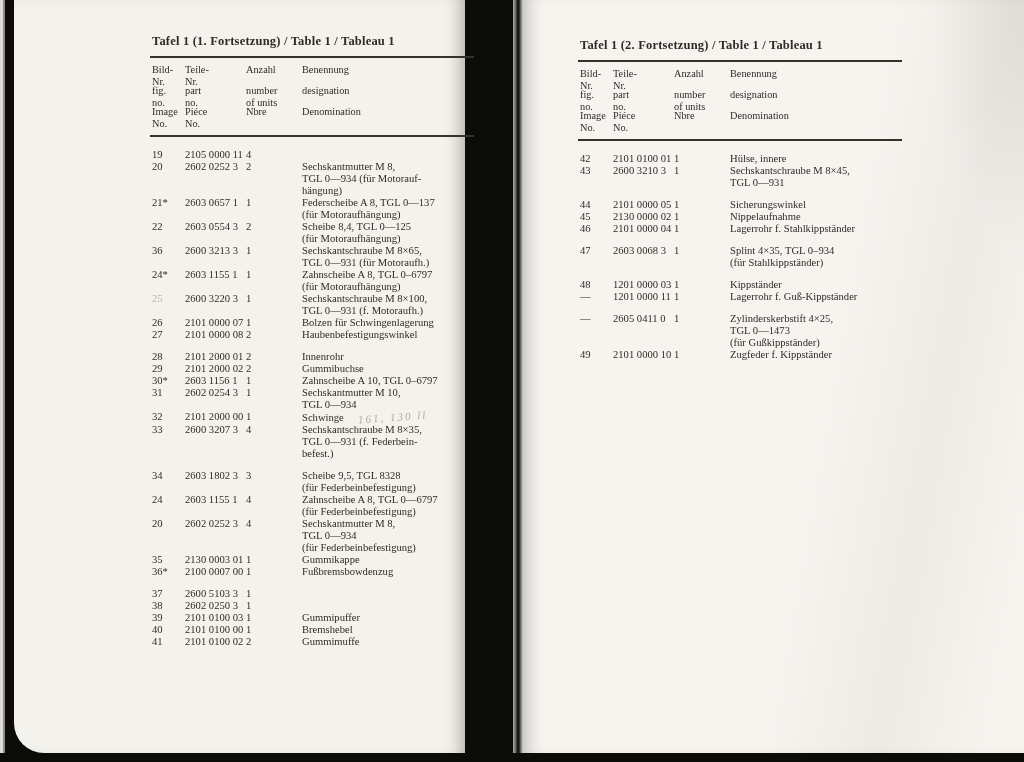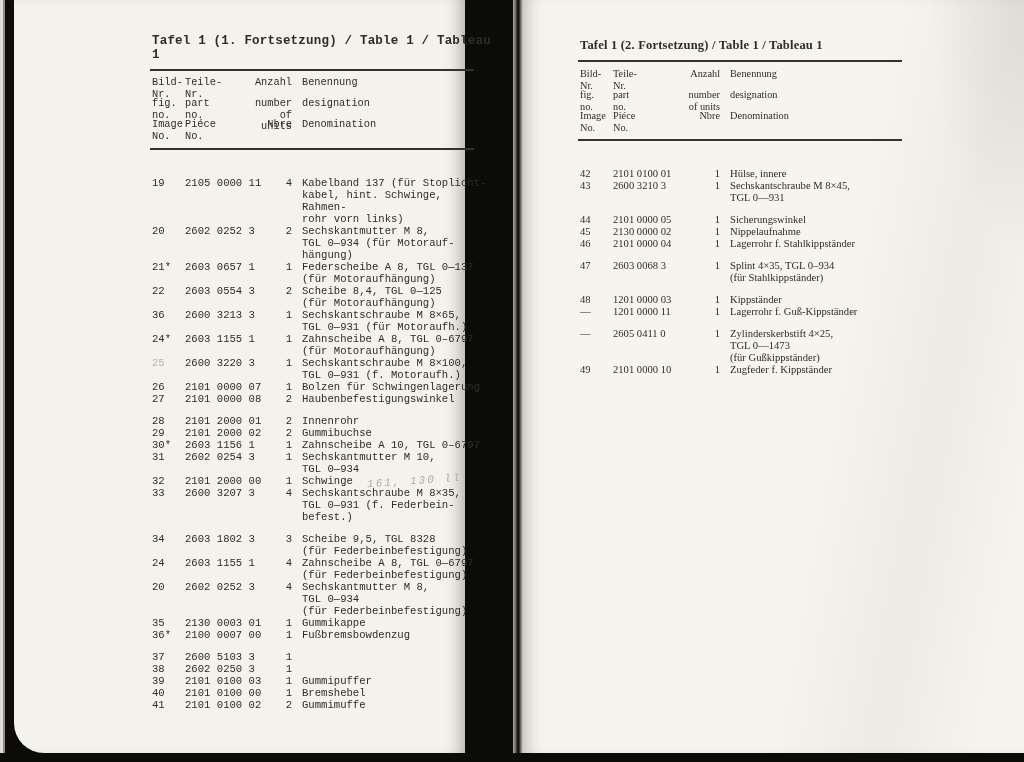--- a/index.html
+++ b/index.html
@@ -9,21 +9,20 @@
     font-family:"Liberation Serif","DejaVu Serif",serif;
   }
   .edge-white{position:absolute;left:0;top:0;width:3px;height:753px;background:#dfddd7;}
   .edge-gray{position:absolute;left:3px;top:0;width:2px;height:753px;background:#8f8d88;}
   .edge-black{position:absolute;left:5px;top:0;width:9px;height:753px;background:#0d0c0a;}
   .page{position:absolute;top:0;height:753px;}
   .page-left{
     left:14px;width:451px;background:#f4f2ec;
     border-bottom-left-radius:30px;
     box-shadow:inset -14px 0 16px -10px rgba(40,38,32,.35);
-    font-family:Liberation Mono, monospace;
   }
   .page-right{
     left:523px;width:544px;background:#f6f4ef;
     box-shadow:inset 14px 0 16px -10px rgba(40,38,32,.28);
     background-image:linear-gradient(100deg, rgba(0,0,0,0) 55%, rgba(60,58,50,.05) 72%, rgba(0,0,0,0) 88%);
   }
   .gutter{
     position:absolute;left:513px;top:0;width:10px;height:753px;
     background:linear-gradient(to right,#b0aea8 0%,#63615c 28%,#16140f 46%,#1b1913 60%,#807e78 80%,#d2d0ca 100%);
   }
@@ -36,24 +35,24 @@
   .page-right .content{left:55px;top:38px;}
   .page-title{
     font-size:12.5px;font-weight:bold;letter-spacing:.2px;margin:0 0 7px 2px;
   }
   .rule{border-top:2px solid #34322c;width:324px;}
   .thead{padding:6px 0 8px 0;}
   .row{position:relative;padding-left:152px;min-height:12px;}
   .hrow{margin-bottom:9px;}
   .c-fig{position:absolute;left:2px;top:0;white-space:pre-line;}
   .c-part{position:absolute;left:35px;top:0;white-space:pre-line;}
-  .c-qty{position:absolute;left:96px;top:0;width:46px;text-align:right;white-space:pre-line;}
+  .c-qty{position:absolute;left:96px;top:0;width:46px;text-align:left;white-space:pre-line;}
   .c-desc{display:block;white-space:pre-line;}
   .thead .row, .thead .c-fig,.thead .c-part,.thead .c-qty,.thead .c-desc{font-size:10.3px;line-height:11.5px;}
-  .tbody{padding-top:27px;font-size:10.6px;line-height:12px;}
+  .tbody{padding-top:12px;font-size:10.6px;line-height:12px;}
   .tbody .row{margin-bottom:0;}
   .tbody .row.gap{margin-top:10px;}
   .c-fig.faint{opacity:.32;filter:blur(.4px);}
   .handnote{
     display:inline-block;margin-left:14px;color:#b5ac9b;font-style:italic;
     font-size:11px;letter-spacing:2px;transform:rotate(-4deg);
   }
 </style>
 </head>
 <body>
@@ -92,23 +91,20 @@
         <span class="c-qty">Nbre</span>
         <span class="c-desc">Denomination</span>
       </div>
     </div>
     <div class="rule"></div>
     <div class="tbody">
   <div class="row">
     <span class="c-fig">19</span>
     <span class="c-part">2105 0000 11</span>
     <span class="c-qty">4</span>
-    <span class="c-desc">Kabelband 137 (für Stoplicht-
-kabel, hint. Schwinge, Rahmen-
-rohr vorn links)</span>
   </div>
 
   <div class="row">
     <span class="c-fig">20</span>
     <span class="c-part">2602 0252 3</span>
     <span class="c-qty">2</span>
     <span class="c-desc">Sechskantmutter M 8,
 TGL 0—934 (für Motorauf-
 hängung)</span>
   </div>

